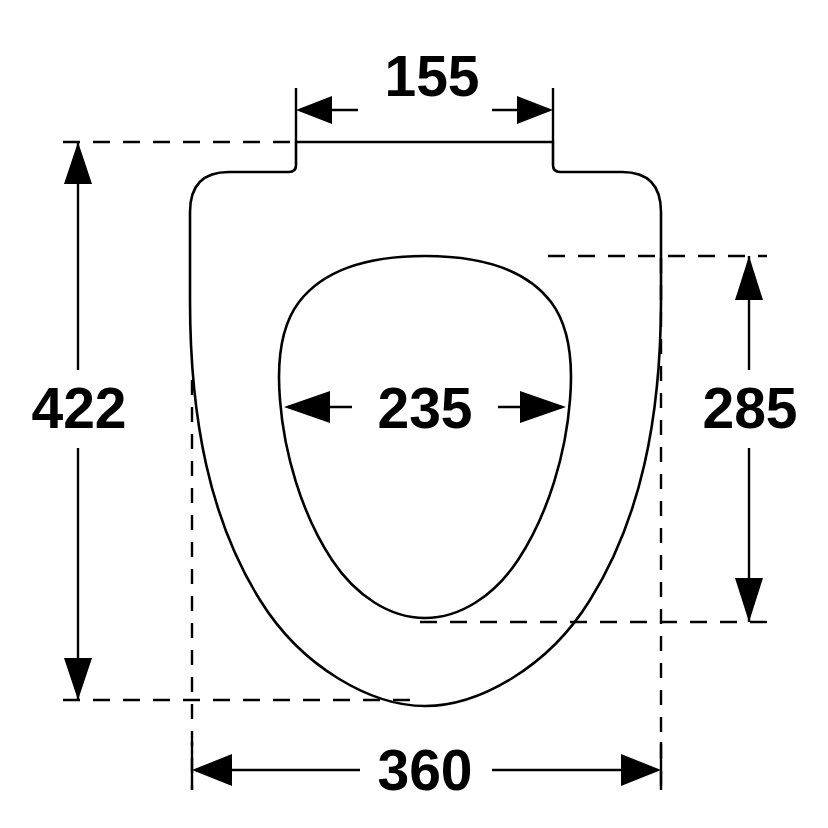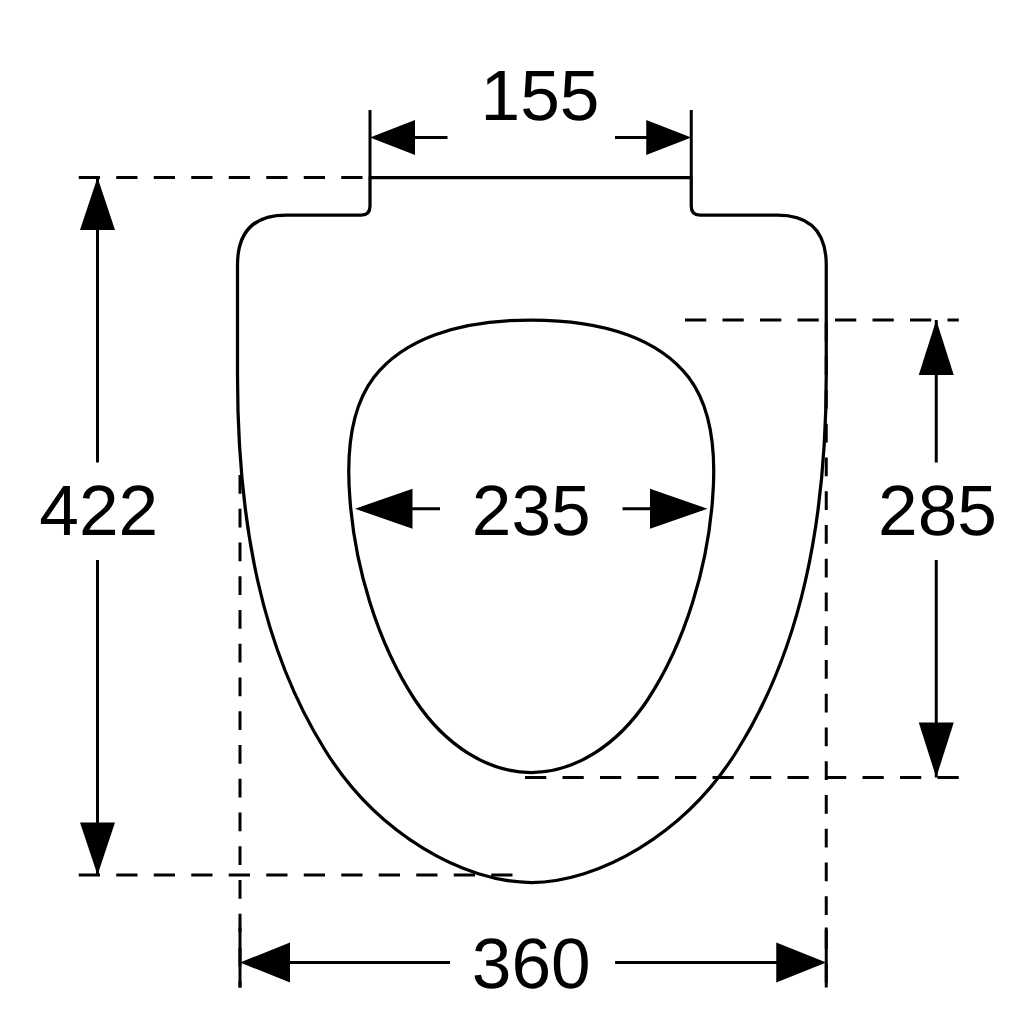--- a/index.html
+++ b/index.html
@@ -12,20 +12,21 @@
     width: 828px;
     height: 828px;
     overflow: hidden;
     font-family: "Liberation Sans", sans-serif;
   }
   #drawing-root {
     position: relative;
     width: 692px;
     height: 828px;
     background: #ffffff;
+    font-weight: bold;
   }
   svg.drawing {
     display: block;
     width: 828px;
     height: 828px;
   }
   .outline {
     fill: none;
     stroke: #000000;
     stroke-width: 2.6;

